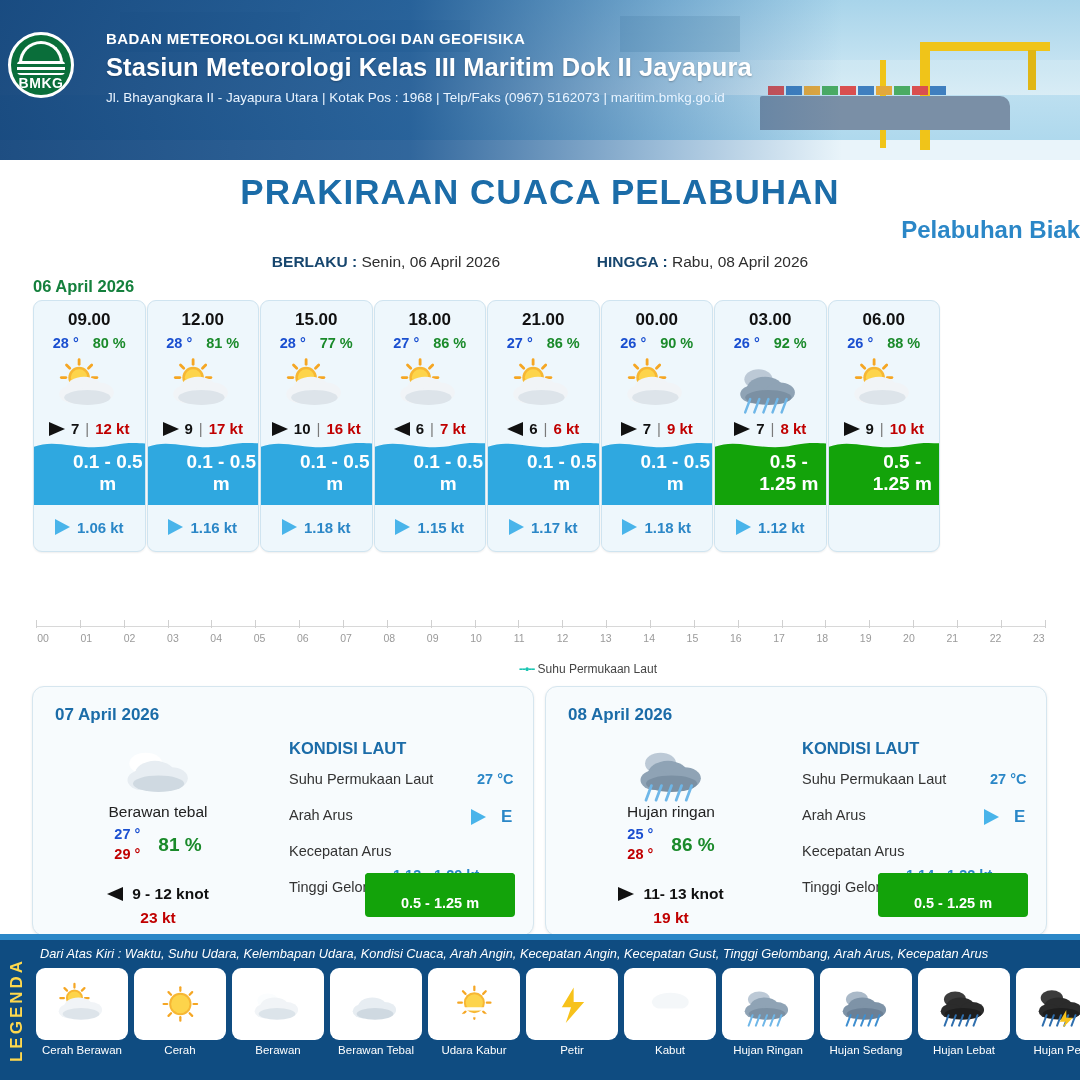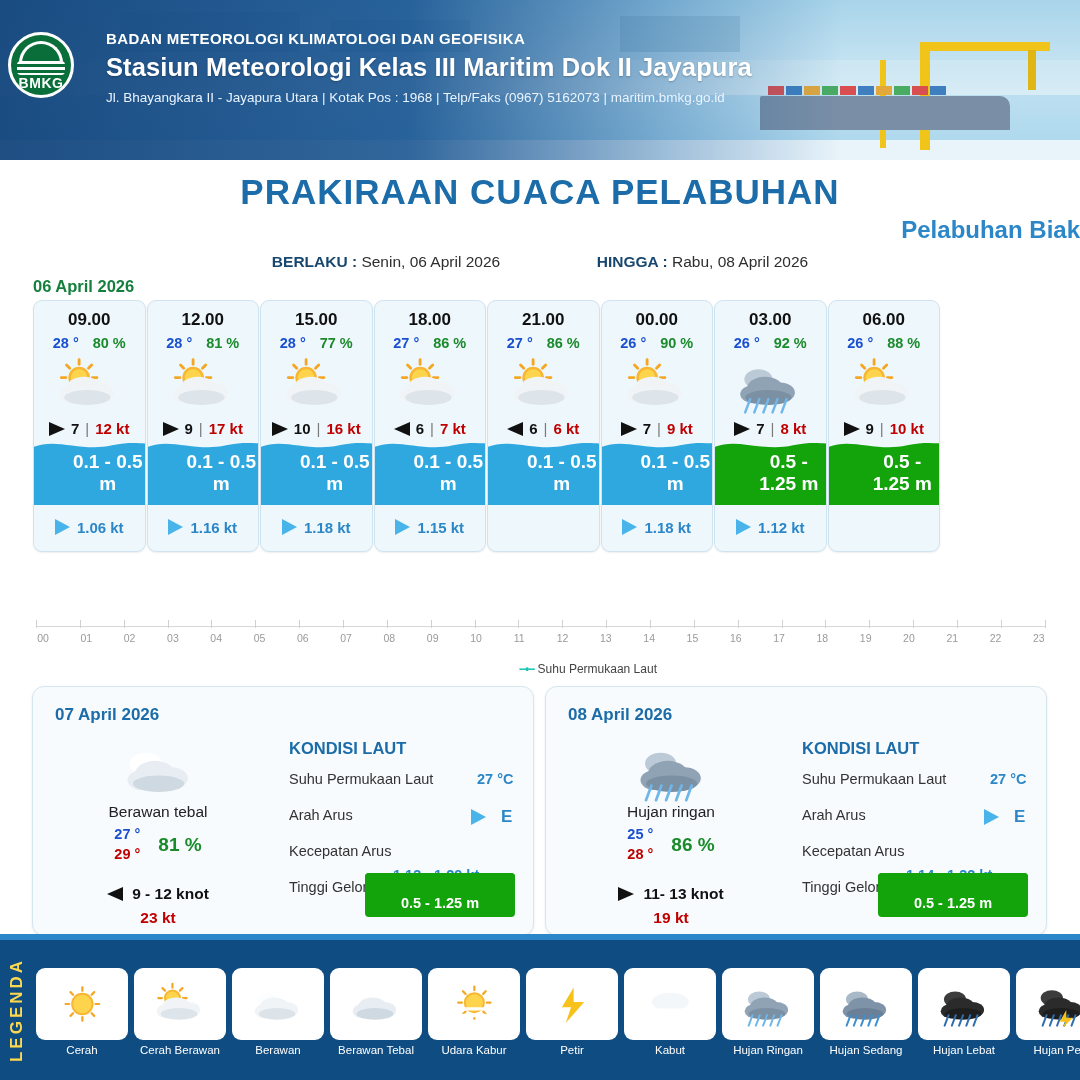--- a/index.html
+++ b/index.html
@@ -432,20 +432,24 @@
       <span class="arrow-blk arr-left"></span>
       <span class="spd">6</span>
       <span class="sep">|</span>
       <span class="gust">6 kt</span>
     </div>
     <div class="c-wave" style="background:#2fa8e0">
       <div class="wave-top"><svg width="126" height="14" viewBox="0 0 126 14" xmlns="http://www.w3.org/2000/svg">
   <path d="M0 14 L0 7.700000000000001 C 22.68 -1.4000000000000001, 47.88 13.299999999999999, 78.12 6.3 C 103.32 0.7000000000000001, 115.92 7, 126 4.2 L 126 14 Z" fill="#2fa8e0"></path>
           </svg></div>
       <div class="c-wave-lbl">0.1 - 0.5 m</div>
+    </div>
+    <div class="c-cur">
+      <span class="cur-arrow"></span>
+      <span class="txt">1.17 kt</span>
     </div>
     </div>
     <div class="card">
     <div class="c-time">00.00</div>
     <div class="c-row2">
       <span class="c-temp">26 °</span>
       <span class="c-hum">90 %</span>
     </div>
     <div class="c-icon">
         <svg viewBox="0 0 100 70" width="84.1" height="58" xmlns="http://www.w3.org/2000/svg">
@@ -702,38 +706,22 @@
         </svg></div>
       <div class="lbl">0.5 - 1.25 m</div>
     </div>
   </div>
 
 <div class="bar-thin"></div>
 <div class="legenda">
   <div class="leg-side">
     <span>LEGENDA</span>
   </div>
+  <div class="leg-note">Dari Atas Kiri : Waktu, Suhu Udara, Kelembapan Udara, Kondisi Cuaca, Arah Angin, Kecepatan Angin, Kecepatan Gust, Tinggi Gelombang, Arah Arus, Kecepatan Arus</div>
   <div class="leg-items" id="leg-items">
-      <div class="leg-item">
-        <div class="leg-box">
-          <svg viewBox="0 0 100 70" width="66.7" height="46" xmlns="http://www.w3.org/2000/svg">
-            <line x1="70" y1="35" x2="75.5" y2="35" stroke="#f5a623" stroke-width="3.4" stroke-linecap="round"></line>
-            <line x1="64.14213562373095" y1="49.14213562373095" x2="68.03122292025697" y2="53.031222920256965" stroke="#f5a623" stroke-width="3.4" stroke-linecap="round"></line>
-            <line x1="50" y1="55" x2="50" y2="60.5" stroke="#f5a623" stroke-width="3.4" stroke-linecap="round"></line>
-            <line x1="35.85786437626905" y1="49.14213562373095" x2="31.968777079743038" y2="53.031222920256965" stroke="#f5a623" stroke-width="3.4" stroke-linecap="round"></line>
-            <line x1="30" y1="35" x2="24.5" y2="35" stroke="#f5a623" stroke-width="3.4" stroke-linecap="round"></line>
-            <line x1="35.85786437626905" y1="20.85786437626905" x2="31.968777079743035" y2="16.968777079743038" stroke="#f5a623" stroke-width="3.4" stroke-linecap="round"></line>
-            <line x1="49.99999999999999" y1="15" x2="49.99999999999999" y2="9.5" stroke="#f5a623" stroke-width="3.4" stroke-linecap="round"></line>
-            <line x1="64.14213562373095" y1="20.857864376269045" x2="68.03122292025697" y2="16.968777079743035" stroke="#f5a623" stroke-width="3.4" stroke-linecap="round"></line>
-            <circle cx="50" cy="35" r="17" fill="#f7b733"></circle>
-            <circle cx="50" cy="35" r="14" fill="#fdd44b"></circle>
-          </svg>
-        </div>
-    <div class="leg-lbl">Cerah</div>
-      </div>
       <div class="leg-item">
         <div class="leg-box">
           <svg viewBox="0 0 100 70" width="66.7" height="46" xmlns="http://www.w3.org/2000/svg">
             <line x1="54" y1="26" x2="59.5" y2="26" stroke="#f5a623" stroke-width="3.4" stroke-linecap="round"></line>
             <line x1="49.31370849898476" y1="37.31370849898476" x2="53.202795795510774" y2="41.20279579551077" stroke="#f5a623" stroke-width="3.4" stroke-linecap="round"></line>
             <line x1="38" y1="42" x2="38" y2="47.5" stroke="#f5a623" stroke-width="3.4" stroke-linecap="round"></line>
             <line x1="26.68629150101524" y1="37.31370849898476" x2="22.79720420448923" y2="41.202795795510774" stroke="#f5a623" stroke-width="3.4" stroke-linecap="round"></line>
             <line x1="22" y1="26.000000000000004" x2="16.5" y2="26.000000000000004" stroke="#f5a623" stroke-width="3.4" stroke-linecap="round"></line>
             <line x1="26.686291501015237" y1="14.68629150101524" x2="22.797204204489226" y2="10.79720420448923" stroke="#f5a623" stroke-width="3.4" stroke-linecap="round"></line>
             <line x1="38" y1="10" x2="37.99999999999999" y2="4.5" stroke="#f5a623" stroke-width="3.4" stroke-linecap="round"></line>
@@ -744,20 +732,37 @@
     <ellipse cx="62" cy="44" rx="18" ry="12" fill="#f1f4f7"></ellipse>
     <ellipse cx="30" cy="46" rx="16" ry="11" fill="#f1f4f7"></ellipse>
     <ellipse cx="48" cy="50" rx="28" ry="9" fill="#dde4ea"></ellipse>
           </svg>
         </div>
     <div class="leg-lbl">Cerah Berawan</div>
       </div>
       <div class="leg-item">
         <div class="leg-box">
           <svg viewBox="0 0 100 70" width="66.7" height="46" xmlns="http://www.w3.org/2000/svg">
+            <line x1="70" y1="35" x2="75.5" y2="35" stroke="#f5a623" stroke-width="3.4" stroke-linecap="round"></line>
+            <line x1="64.14213562373095" y1="49.14213562373095" x2="68.03122292025697" y2="53.031222920256965" stroke="#f5a623" stroke-width="3.4" stroke-linecap="round"></line>
+            <line x1="50" y1="55" x2="50" y2="60.5" stroke="#f5a623" stroke-width="3.4" stroke-linecap="round"></line>
+            <line x1="35.85786437626905" y1="49.14213562373095" x2="31.968777079743038" y2="53.031222920256965" stroke="#f5a623" stroke-width="3.4" stroke-linecap="round"></line>
+            <line x1="30" y1="35" x2="24.5" y2="35" stroke="#f5a623" stroke-width="3.4" stroke-linecap="round"></line>
+            <line x1="35.85786437626905" y1="20.85786437626905" x2="31.968777079743035" y2="16.968777079743038" stroke="#f5a623" stroke-width="3.4" stroke-linecap="round"></line>
+            <line x1="49.99999999999999" y1="15" x2="49.99999999999999" y2="9.5" stroke="#f5a623" stroke-width="3.4" stroke-linecap="round"></line>
+            <line x1="64.14213562373095" y1="20.857864376269045" x2="68.03122292025697" y2="16.968777079743035" stroke="#f5a623" stroke-width="3.4" stroke-linecap="round"></line>
+            <circle cx="50" cy="35" r="17" fill="#f7b733"></circle>
+            <circle cx="50" cy="35" r="14" fill="#fdd44b"></circle>
+          </svg>
+        </div>
+    <div class="leg-lbl">Cerah</div>
+      </div>
+      <div class="leg-item">
+        <div class="leg-box">
+          <svg viewBox="0 0 100 70" width="66.7" height="46" xmlns="http://www.w3.org/2000/svg">
             <ellipse cx="34" cy="30" rx="16" ry="11" fill="#fbfdfe"></ellipse>
     <ellipse cx="44" cy="40" rx="22" ry="15" fill="#f1f4f7"></ellipse>
     <ellipse cx="62" cy="44" rx="18" ry="12" fill="#f1f4f7"></ellipse>
     <ellipse cx="30" cy="46" rx="16" ry="11" fill="#f1f4f7"></ellipse>
     <ellipse cx="48" cy="50" rx="28" ry="9" fill="#dce4ea"></ellipse>
           </svg>
         </div>
     <div class="leg-lbl">Berawan</div>
       </div>
       <div class="leg-item">

